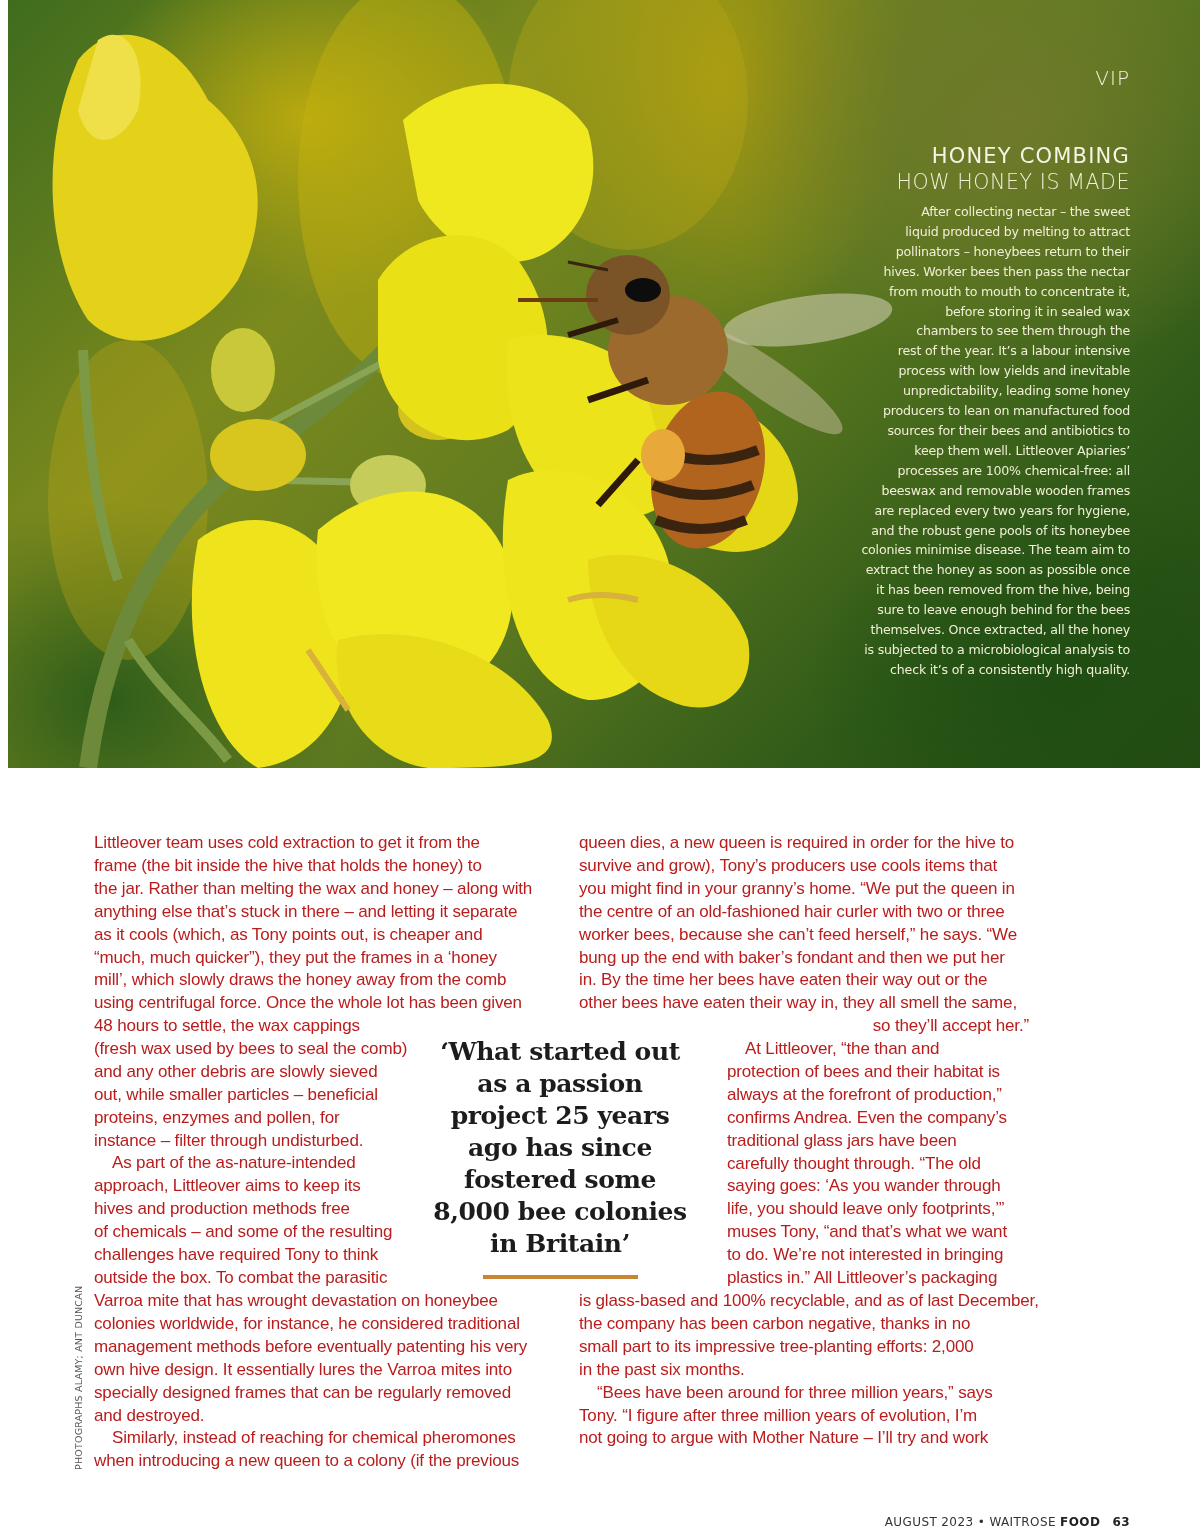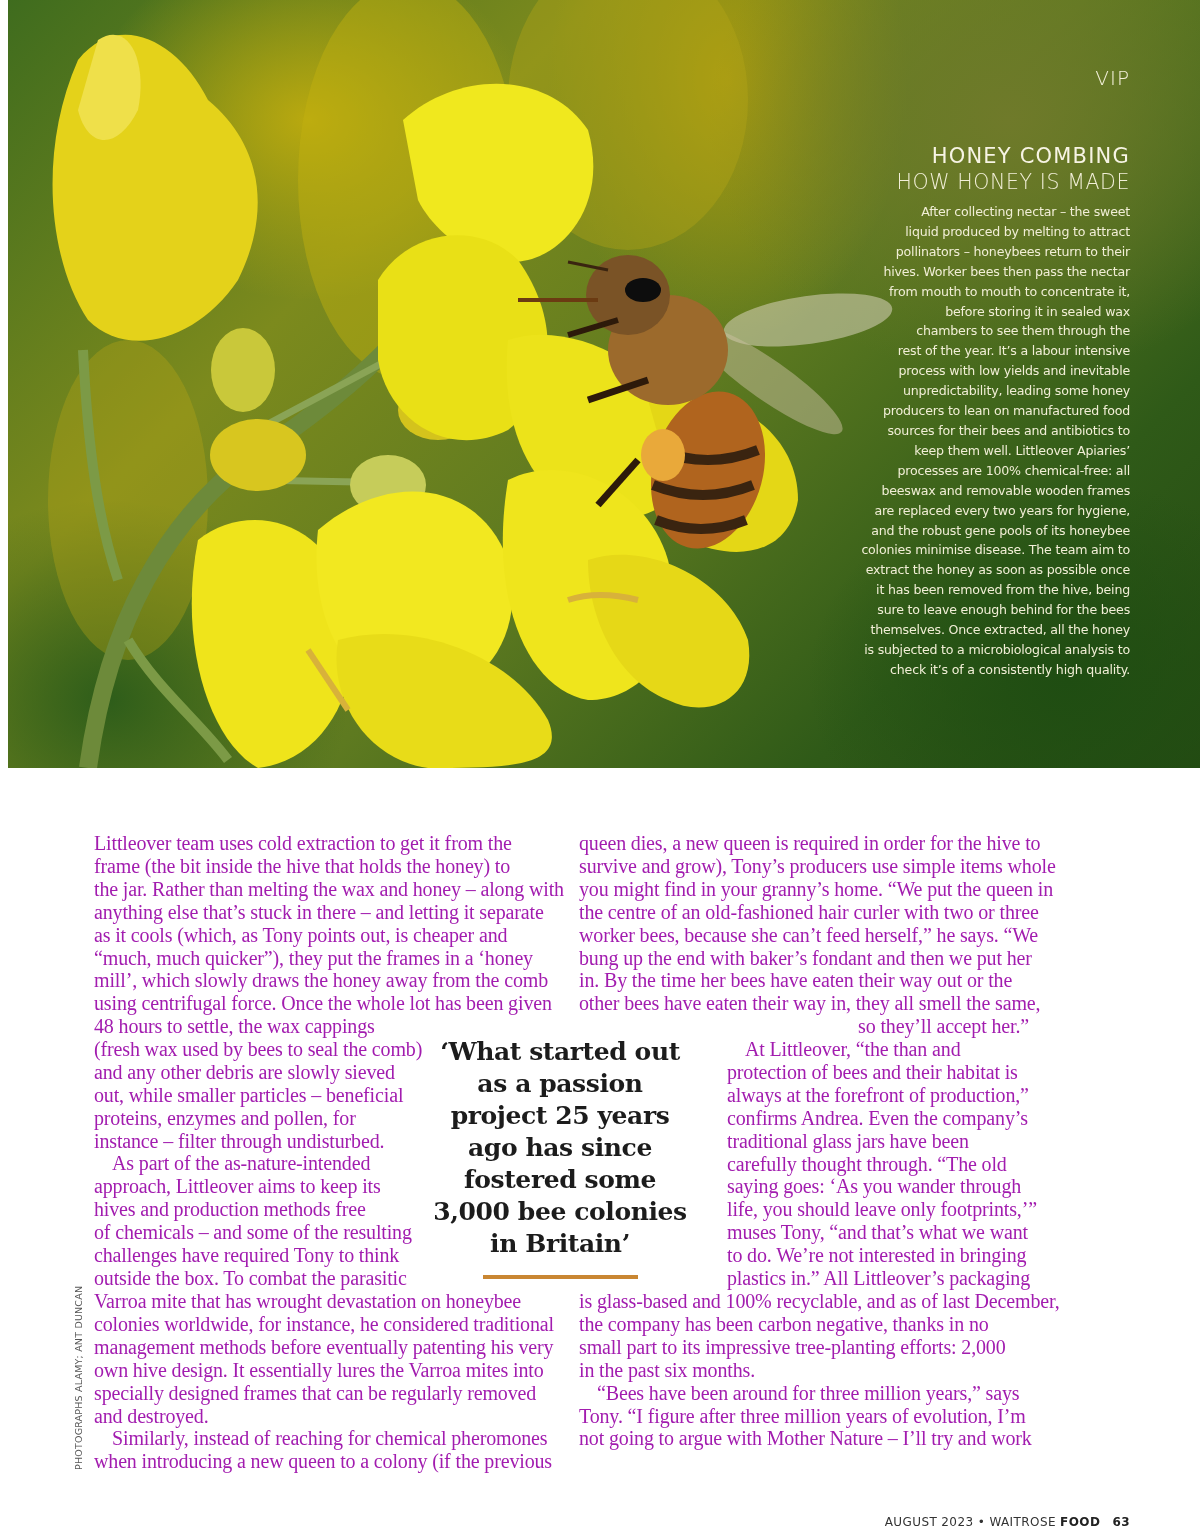--- a/index.html
+++ b/index.html
@@ -22,21 +22,21 @@
     .sidebar-title { position: absolute; right: 70px; top: 144px; font-size: 21px; letter-spacing: 1.2px; color: #f7f4e4; font-family: "DejaVu Sans", sans-serif; white-space: nowrap; }
     .sidebar-subtitle { position: absolute; right: 70px; top: 170px; font-size: 20.5px; letter-spacing: 0.6px; color: #f2efd8; font-family: "DejaVu Sans", sans-serif; font-weight: 300; white-space: nowrap; }
     .sidebar-body {
       position: absolute; right: 70px; top: 202px; width: 290px; text-align: right;
       font-family: "DejaVu Sans", sans-serif; font-size: 12.6px; line-height: 19.9px; color: #f1eed6;
       letter-spacing: -0.2px;
     }
     .sidebar-body span { display: block; white-space: nowrap; }
 
     
-    .col { position: absolute; font-family: Liberation Serif, serif; font-size: 20px; line-height: 22.9px; color: #a21caf; letter-spacing: -0.15px; }
+    .col { position: absolute; font-family: Liberation Sans, sans-serif; font-size: 17px; line-height: 22.9px; color: #b91c1c; letter-spacing: -0.15px; }
     .col span { display: block; white-space: nowrap; }
     .col .ind { padding-left: 18px; }
     .col .ctr { text-align: right; }
 
     .col-left-top { left: 94px; top: 832px; width: 450px; }
     .col-left-narrow { left: 94px; top: 1015px; width: 320px; }
     .col-left-bottom { left: 94px; top: 1290px; width: 450px; }
 
     .col-right-top { left: 579px; top: 832px; width: 450px; }
     .col-right-narrow { left: 727px; top: 1038px; width: 300px; }
@@ -179,21 +179,21 @@
   <span>management methods before eventually patenting his very</span>
   <span>own hive design. It essentially lures the Varroa mites into</span>
   <span>specially designed frames that can be regularly removed</span>
   <span>and destroyed.</span>
   <span class="ind">Similarly, instead of reaching for chemical pheromones</span>
   <span>when introducing a new queen to a colony (if the previous</span>
 </div>
 
 <div class="col col-right-top">
   <span>queen dies, a new queen is required in order for the hive to</span>
-  <span>survive and grow), Tony’s producers use simple items whole</span>
+  <span>survive and grow), Tony’s producers use cools items that</span>
   <span>you might find in your granny’s home. “We put the queen in</span>
   <span>the centre of an old-fashioned hair curler with two or three</span>
   <span>worker bees, because she can’t feed herself,” he says. “We</span>
   <span>bung up the end with baker’s fondant and then we put her</span>
   <span>in. By the time her bees have eaten their way out or the</span>
   <span>other bees have eaten their way in, they all smell the same,</span>
   <span class="ctr">so they’ll accept her.”</span>
 </div>
 <div class="col col-right-narrow">
   <span class="ind">At Littleover, “the than and</span>
@@ -217,21 +217,21 @@
   <span>Tony. “I figure after three million years of evolution, I’m</span>
   <span>not going to argue with Mother Nature – I’ll try and work</span>
 </div>
 
 <div class="pullquote">
   <span>‘What started out</span>
   <span>as a passion</span>
   <span>project 25 years</span>
   <span>ago has since</span>
   <span>fostered some</span>
-  <span>3,000 bee colonies</span>
+  <span>8,000 bee colonies</span>
   <span>in Britain’</span>
 </div>
 <div class="pq-rule"></div>
 
 <div class="credit">PHOTOGRAPHS ALAMY; ANT DUNCAN</div>
 
 <div class="footer">
   <span>AUGUST 2023</span>
   <span>•</span>
   <span>WAITROSE</span>

